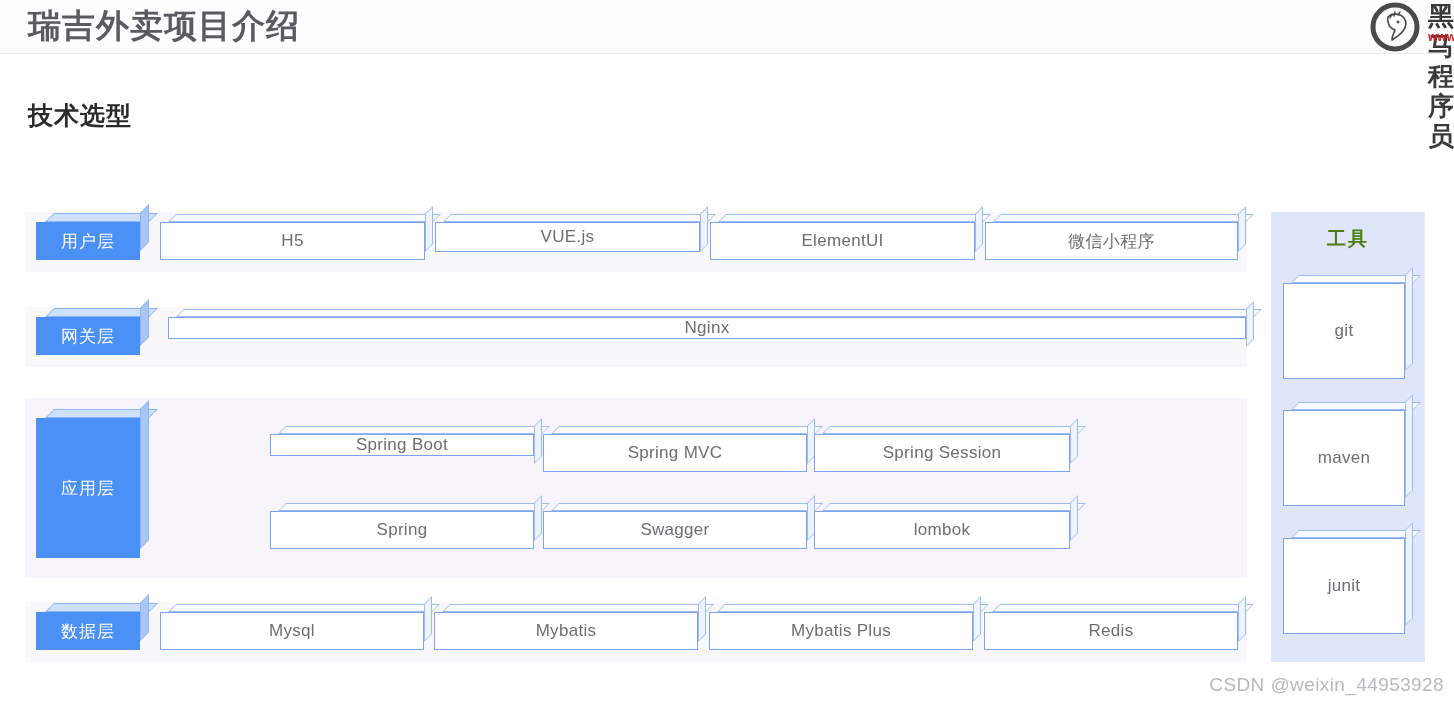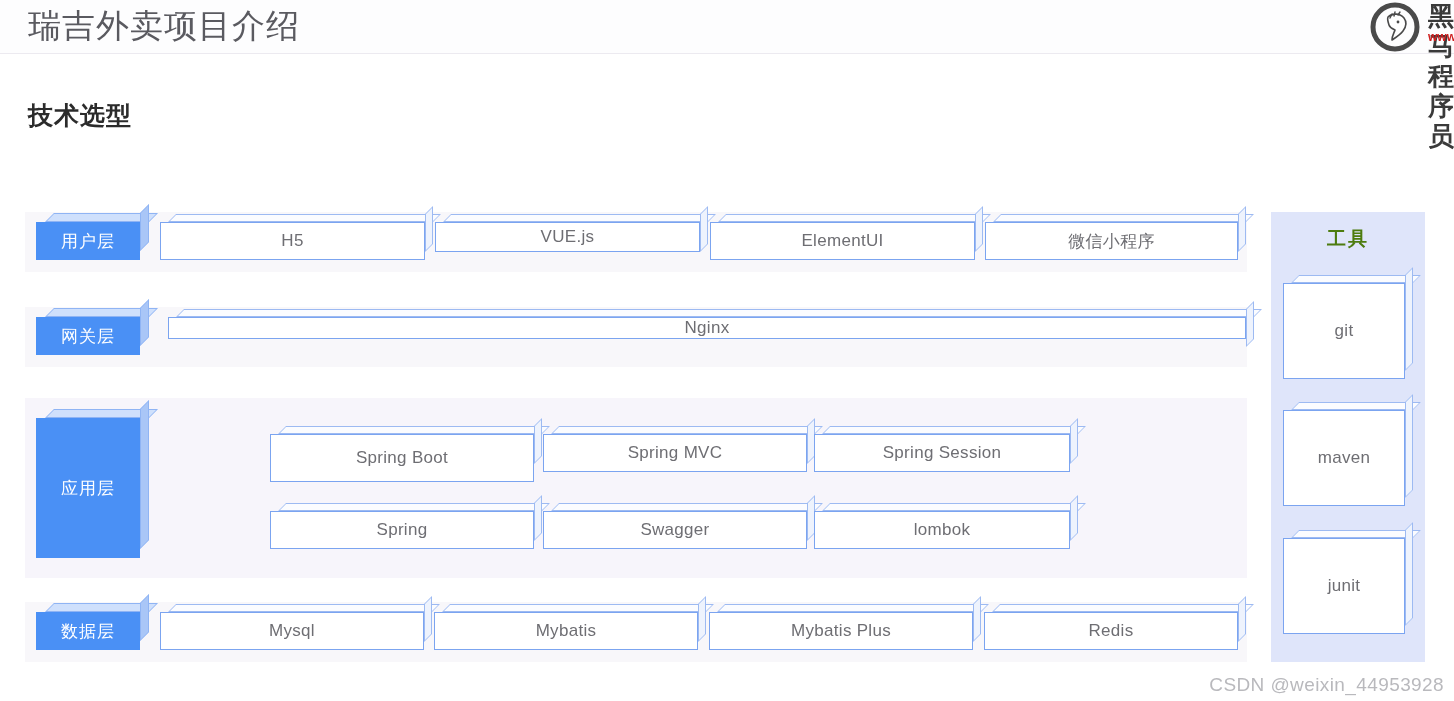--- a/index.html
+++ b/index.html
@@ -25,21 +25,21 @@
     height: 54px;
     background: #fdfdfe;
     border-bottom: 1px solid #eceaf0;
     box-sizing: border-box;
   }
   .header-title {
     position: absolute;
     left: 28px;
     top: 2px;
     font-size: 33px;
-    font-weight: normal;
+    font-weight: bold;
     letter-spacing: 1px;
     color: #5a5a60;
     line-height: 48px;
     white-space: nowrap;
   }
   .brand {
     position: absolute;
     right: 0px;
     top: 0px;
     width: 104px;
@@ -291,21 +291,21 @@
   </div>
 
   <div class="box3d blue" style="left:36px; top:418px; width:104px; height:140px;">
     <div class="top" style="left:9px; top:-9px; width:104px; height:9px; transform:skewX(-45deg); background:#cfe0fc;"></div>
     <div class="side" style="left:104px; top:-9px; width:9px; height:140px; transform:skewY(-45deg); transform-origin: top left; background:#a9c6f7;"></div>
     <div class="face">
       <span class="label">应用层</span>
     </div>
   </div>
 
-  <div class="box3d" style="left:270px; top:434px; width:264px; height:48px;">
+  <div class="box3d" style="left:270px; top:434px; width:264px; height:22px;">
     <div class="top" style="left:8px; top:-8px; width:264px; height:8px; transform:skewX(-45deg);"></div>
     <div class="side" style="left:264px; top:-8px; width:8px; height:38px; transform:skewY(-45deg); transform-origin: top left;"></div>
     <div class="face">
       <span class="label">Spring Boot</span>
     </div>
   </div>
 
   <div class="box3d" style="left:543px; top:434px; width:264px; height:38px;">
     <div class="top" style="left:8px; top:-8px; width:264px; height:8px; transform:skewX(-45deg);"></div>
     <div class="side" style="left:264px; top:-8px; width:8px; height:38px; transform:skewY(-45deg); transform-origin: top left;"></div>

